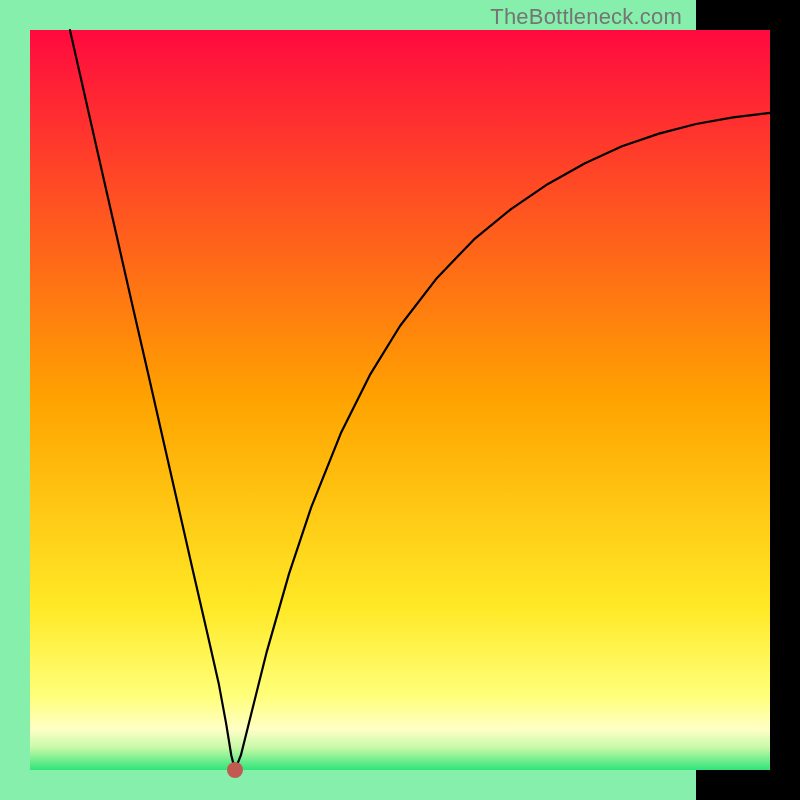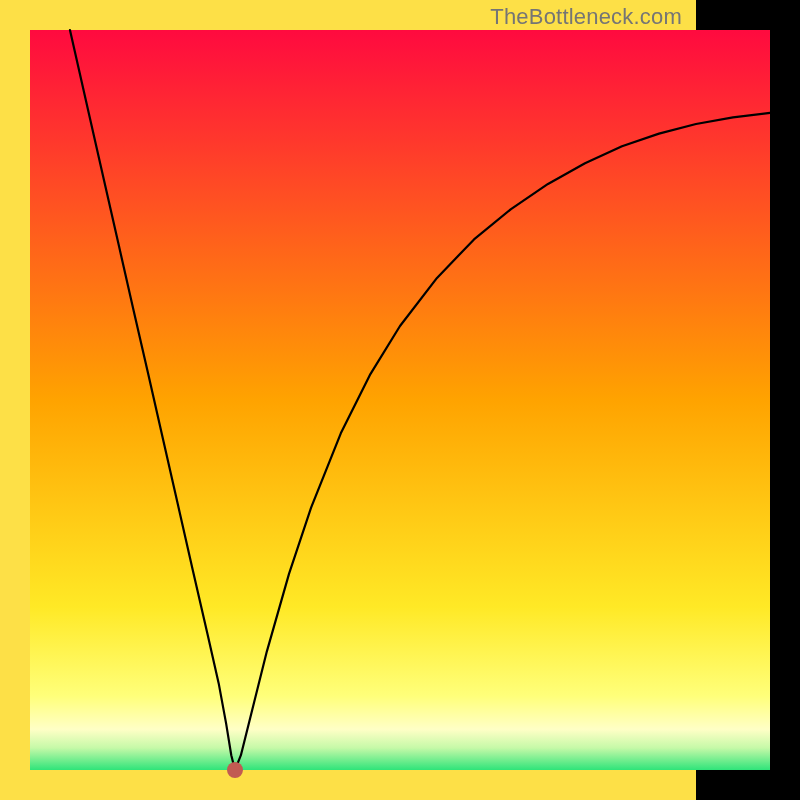--- a/index.html
+++ b/index.html
@@ -9,21 +9,21 @@
     height: 800px;
     background: #000;
     overflow: hidden;
   }
   .frame {
     position: absolute;
     left: 0;
     top: 0;
     width: 696px;
     height: 800px;
-    background: #fde047;
+    background: #86efac;
   }
   .watermark {
     position: absolute;
     top: 4px;
     right: 14px;
     font-family: Arial, Helvetica, sans-serif;
     font-size: 22px;
     color: #757575;
     letter-spacing: 0.2px;
     user-select: none;

